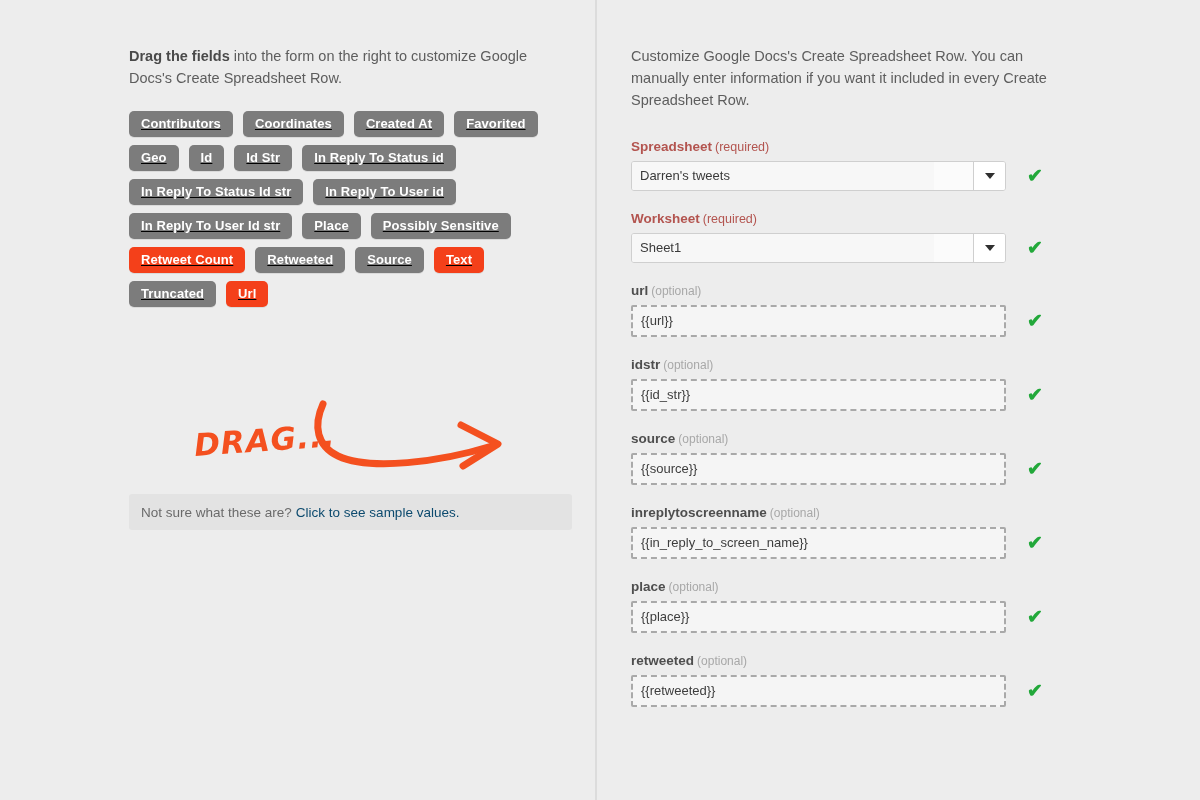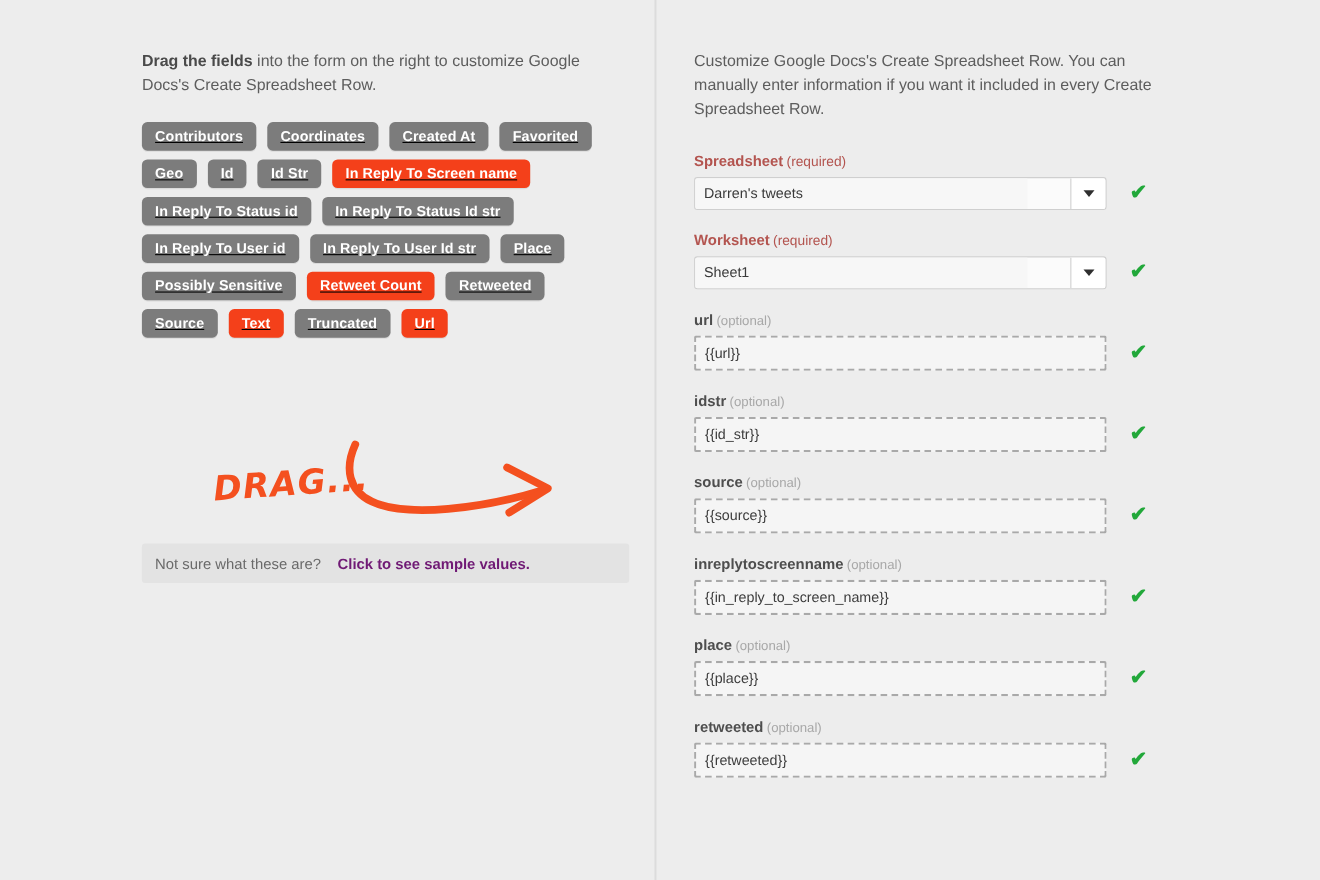--- a/index.html
+++ b/index.html
@@ -83,21 +83,21 @@
     width: 443px; height: 36px;
     background: #e3e3e3;
     border-radius: 3px;
     display: flex;
     align-items: center;
     padding: 0 12px;
     font-size: 13.5px;
     color: #6a6a6a;
     cursor: pointer;
   }
-  #sample-hint b { color: #701a75; font-weight: bold; margin-left: 15px; }
+  #sample-hint b { color: #0c4a6e; font-weight: normal; margin-left: 4px; }
 
   
   #right-panel {
     flex: 1; height: 800px;
     background: #ededed;
     padding: 30px 15px 0 34px;
     position: relative;
   }
   .right-intro {
     width: 428px;
@@ -189,21 +189,20 @@
       </p>
 
       <div id="tag-cloud">
           <div class="tag">Contributors</div>
           <div class="tag">Coordinates</div>
           <div class="tag">Created At</div>
           <div class="tag">Favorited</div>
           <div class="tag">Geo</div>
           <div class="tag">Id</div>
           <div class="tag">Id Str</div>
-          <div class="tag active">In Reply To Screen name</div>
           <div class="tag">In Reply To Status id</div>
           <div class="tag">In Reply To Status Id str</div>
           <div class="tag">In Reply To User id</div>
           <div class="tag">In Reply To User Id str</div>
           <div class="tag">Place</div>
           <div class="tag">Possibly Sensitive</div>
           <div class="tag active">Retweet Count</div>
           <div class="tag">Retweeted</div>
           <div class="tag">Source</div>
           <div class="tag active">Text</div>

